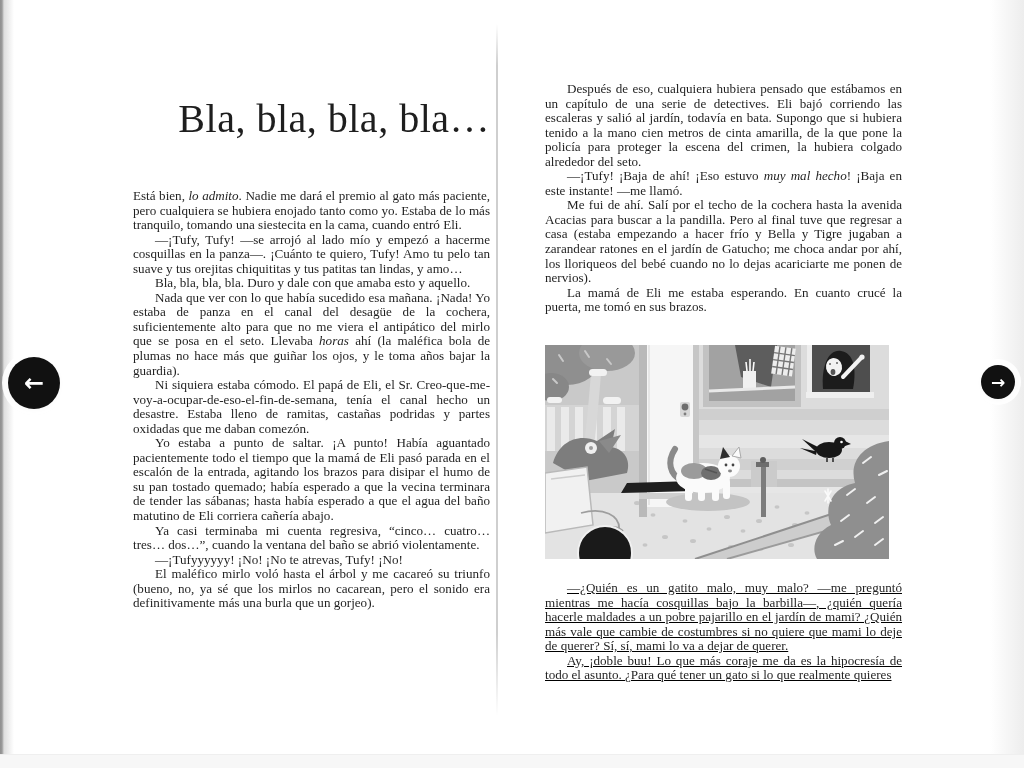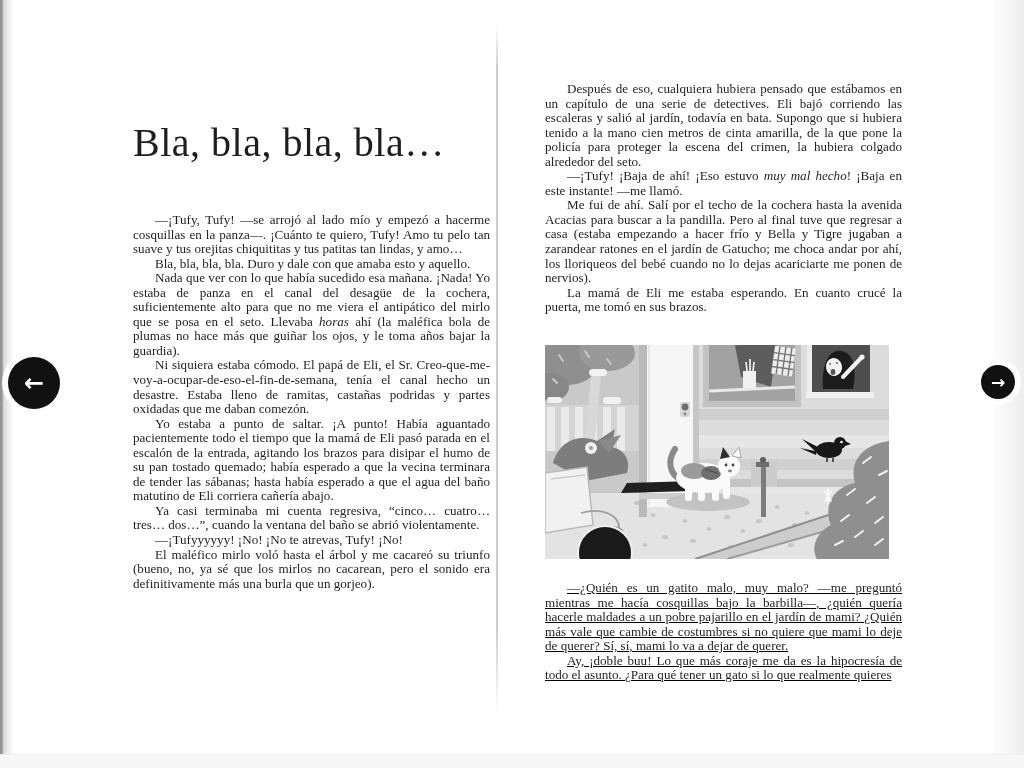--- a/index.html
+++ b/index.html
@@ -23,22 +23,22 @@
   }
   .spine{
     position:absolute;left:496px;top:24px;width:2px;height:692px;
     background:linear-gradient(to bottom,rgba(205,205,205,0) 0%,#cfcfcf 6%,#cfcfcf 88%,rgba(205,205,205,0) 100%);
   }
   
   .left-page{
     position:absolute;left:133px;top:0;width:357px;height:768px;
   }
   .chapter-title{
-    margin:0;padding-top:120px;height:46px;line-height:46px;
-    font-size:40px;font-weight:400;text-align:left;color:#1e1e1e;
+    margin:0;padding-top:96px;height:46px;line-height:46px;
+    font-size:40px;font-weight:400;text-align:right;color:#1e1e1e;
     letter-spacing:0.5px;
   }
   .left-body{margin-top:47px;}
   .right-page{
     position:absolute;left:545px;top:0;width:357px;height:639px;margin-top:16px;
   }
   .right-top{position:absolute;top:66px;left:0;width:357px;}
   .right-bottom{position:absolute;top:565px;left:0;width:357px;text-decoration:underline;}
   .body-text p.para{
     margin:0;font-size:13.1px;line-height:14.55px;color:#1f1f1f;
@@ -68,20 +68,21 @@
 <div>
 
   <div class="edge-left"></div>
   <div class="edge-right"></div>
   <div class="footer-band"></div>
   <div class="spine"></div>
 
   <div class="left-page">
     <h1 class="chapter-title">Bla, bla, bla, bla…</h1>
     <div class="left-body body-text">
+        <p class="para no-indent"><span>Está bien, </span><span class="it">lo admito</span><span>. Nadie me dará el premio al gato más paciente, pero cualquiera se hubiera enojado tanto como yo. Estaba de lo más tranquilo, tomando una siestecita en la cama, cuando entró Eli.</span></p>
         <p class="para"><span>—¡Tufy, Tufy! —se arrojó al lado mío y empezó a hacerme cosquillas en la panza—. ¡Cuánto te quiero, Tufy! Amo tu pelo tan suave y tus orejitas chiquititas y tus patitas tan lindas, y amo…</span></p>
         <p class="para"><span>Bla, bla, bla, bla. Duro y dale con que amaba esto y aquello.</span></p>
         <p class="para"><span>Nada que ver con lo que había sucedido esa mañana. ¡Nada! Yo estaba de panza en el canal del desagüe de la cochera, suficientemente alto para que no me viera el antipático del mirlo que se posa en el seto. Llevaba </span><span class="it">horas</span><span> ahí (la maléfica bola de plumas no hace más que guiñar los ojos, y le toma años bajar la guardia).</span></p>
         <p class="para"><span>Ni siquiera estaba cómodo. El papá de Eli, el Sr. Creo-que-me-voy-a-ocupar-de-eso-el-fin-de-semana, tenía el canal hecho un desastre. Estaba lleno de ramitas, castañas podridas y partes oxidadas que me daban comezón.</span></p>
         <p class="para"><span>Yo estaba a punto de saltar. ¡A punto! Había aguantado pacientemente todo el tiempo que la mamá de Eli pasó parada en el escalón de la entrada, agitando los brazos para disipar el humo de su pan tostado quemado; había esperado a que la vecina terminara de tender las sábanas; hasta había esperado a que el agua del baño matutino de Eli corriera cañería abajo.</span></p>
         <p class="para"><span>Ya casi terminaba mi cuenta regresiva, “cinco… cuatro… tres… dos…”, cuando la ventana del baño se abrió violentamente.</span></p>
         <p class="para"><span>—¡Tufyyyyyy! ¡No! ¡No te atrevas, Tufy! ¡No!</span></p>
         <p class="para"><span>El maléfico mirlo voló hasta el árbol y me cacareó su triunfo (bueno, no, ya sé que los mirlos no cacarean, pero el sonido era definitivamente más una burla que un gorjeo).</span></p>
       </div>
   </div>

